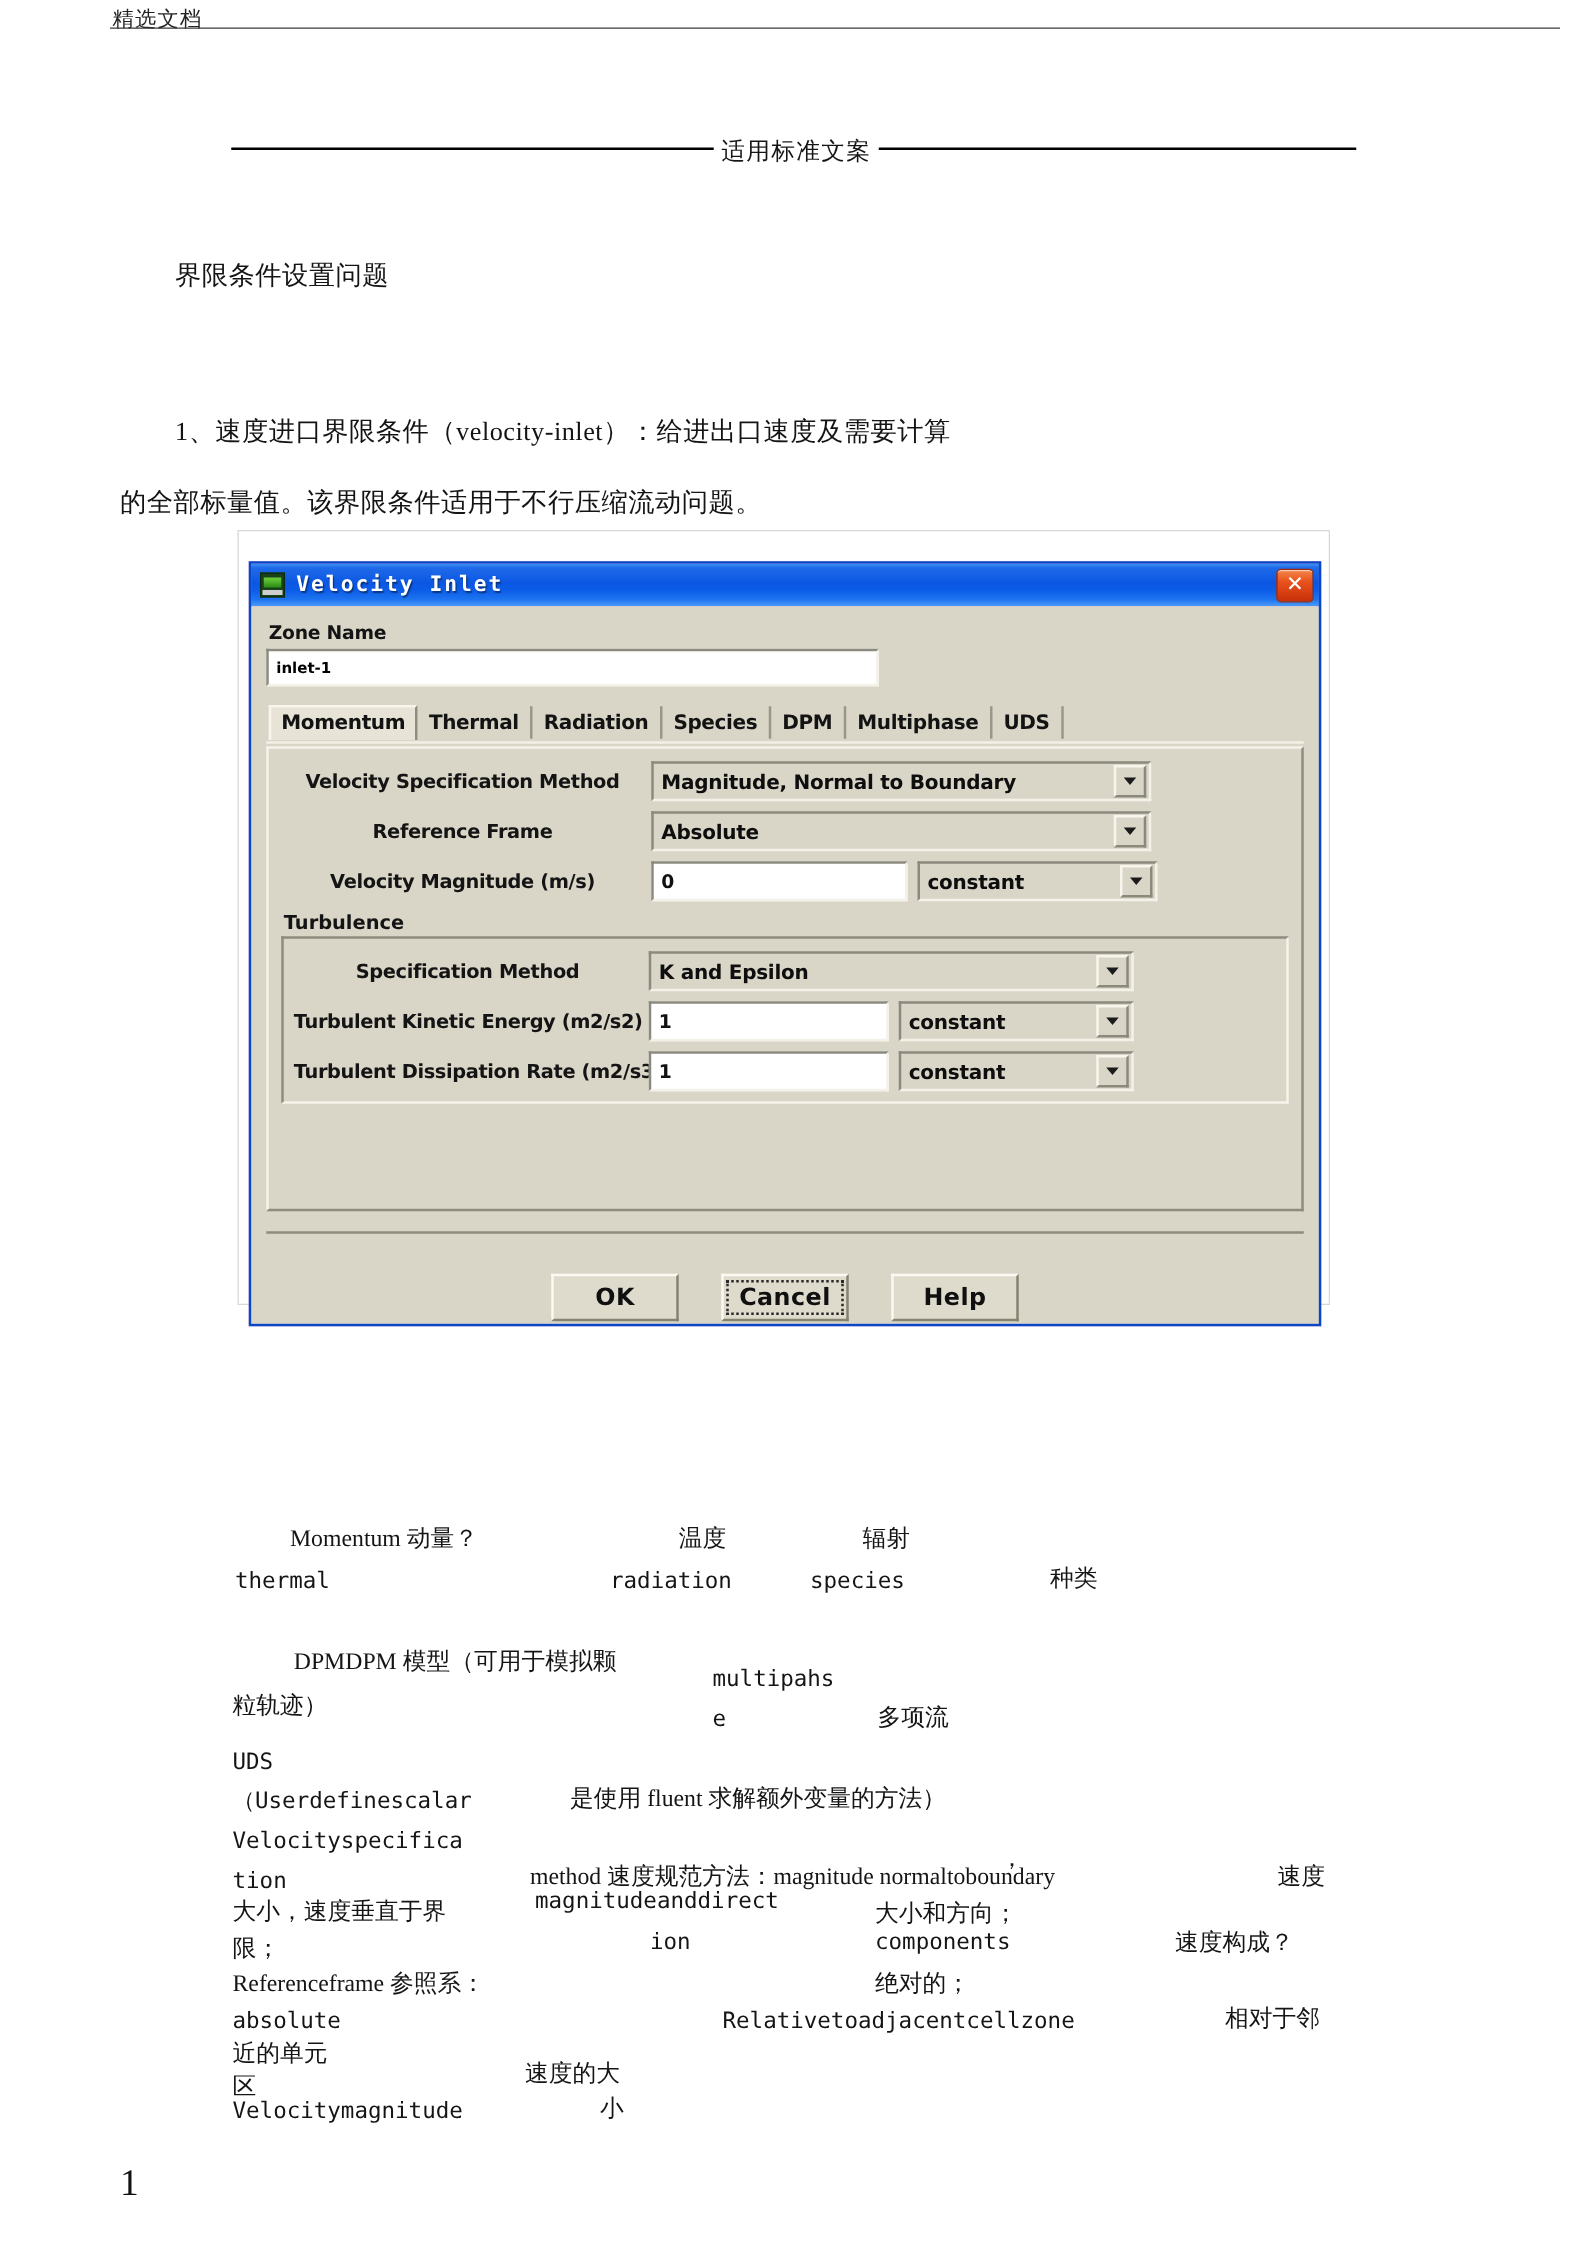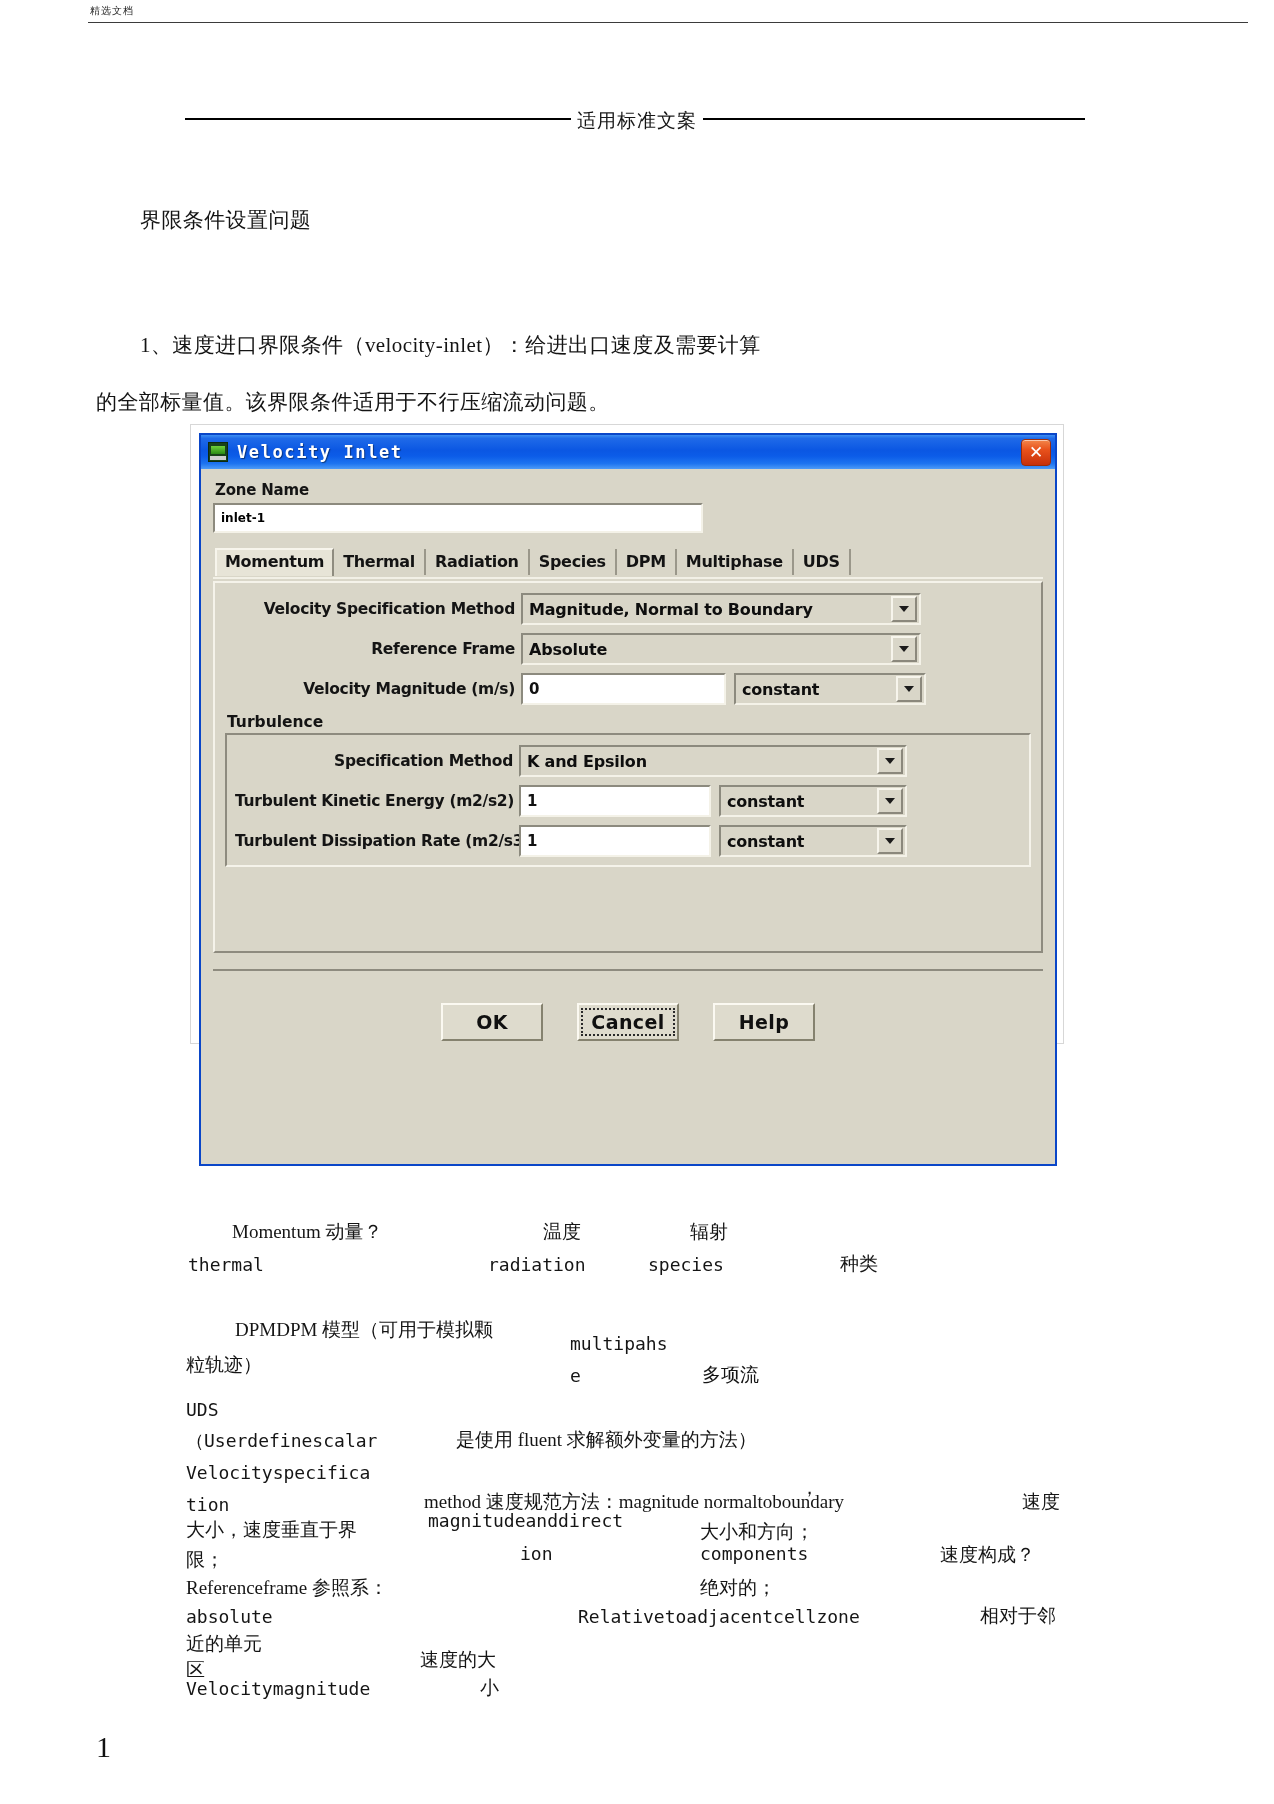--- a/index.html
+++ b/index.html
@@ -19,21 +19,21 @@
 
   
   .page-top-rule {
     position: absolute;
     left: 88px; top: 22px; width: 1160px;
     border-top: 1px solid #3b3b3b;
   }
   .page-stamp {
     position: absolute;
     left: 90px; top: 4px;
-    font-size: 10px;
+    font-size: 17px;
     letter-spacing: 1px;
     color: #222;
     font-family: "DejaVu Sans", sans-serif;
   }
 
   .header-band {
     position: absolute;
     left: 185px; top: 118px; width: 900px;
     height: 2px;
     background: #000;
@@ -71,23 +71,23 @@
     left: 190px;
     top: 424px;
     width: 874px;
     height: 620px;
     background: #ffffff;
     border: 1px solid #d7d7d7;
     box-sizing: border-box;
   }
   .dialog-window {
     position: absolute;
-    left: 8px; top: 8px;
+    left: 8px; top: 24px;
     width: 858px;
-    height: 733px;
+    height: 612px;
     background: #f9a8d4;
     border: 2px solid #0a46c8;
     box-sizing: border-box;
     box-shadow: 0 0 0 1px #2f63cf inset;
   }
   .titlebar {
     height: 34px;
     background: linear-gradient(180deg,
         #3d8ff2 0%, #1f6ae8 10%, #0b57e3 45%,
         #0c5ce8 62%, #1d74f0 84%, #4d9bf7 100%);
@@ -218,21 +218,21 @@
     box-sizing: border-box;
     height: 372px;
   }
 
   .row {
     display: flex;
     align-items: center;
     margin-bottom: 8px;
   }
   .row .rlabel {
-    text-align: right;
+    text-align: center;
     padding-right: 6px;
     font-family: "DejaVu Sans", sans-serif;
     font-weight: bold;
     font-size: 15.5px;
     color: #141414;
     letter-spacing: -0.3px;
     white-space: nowrap;
   }
 
   .combo {

